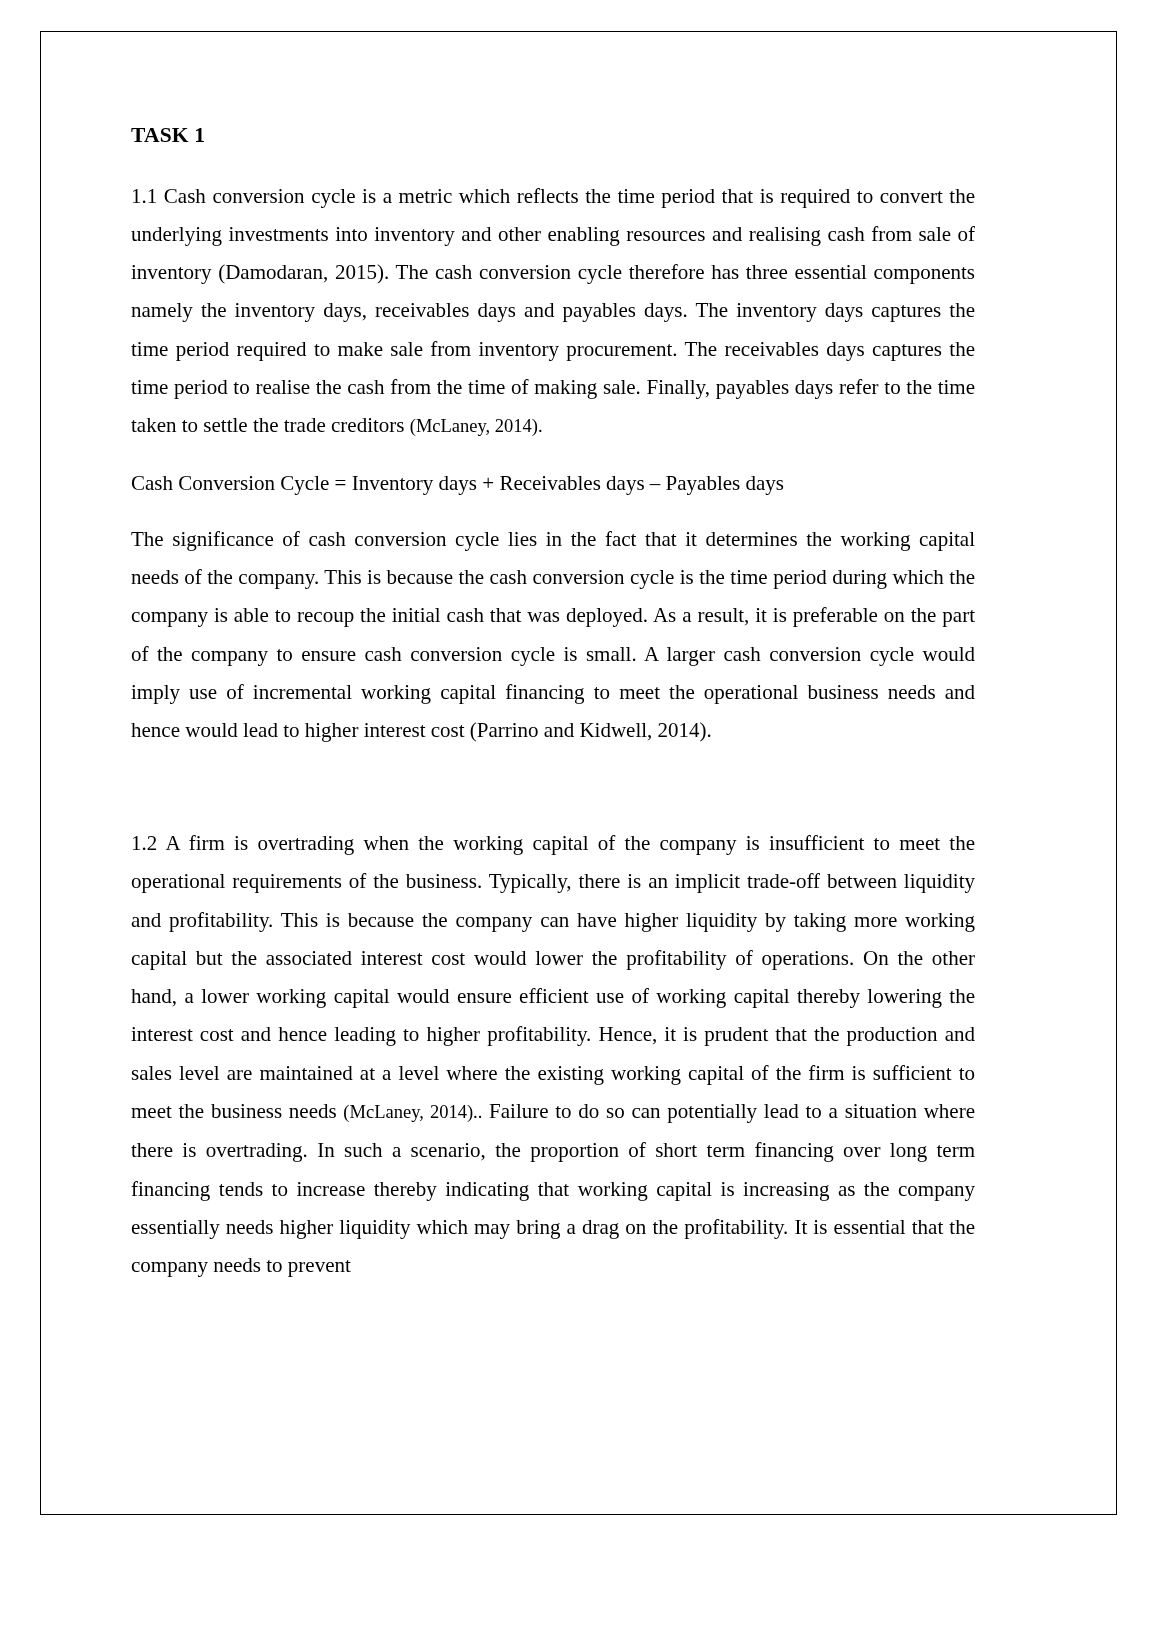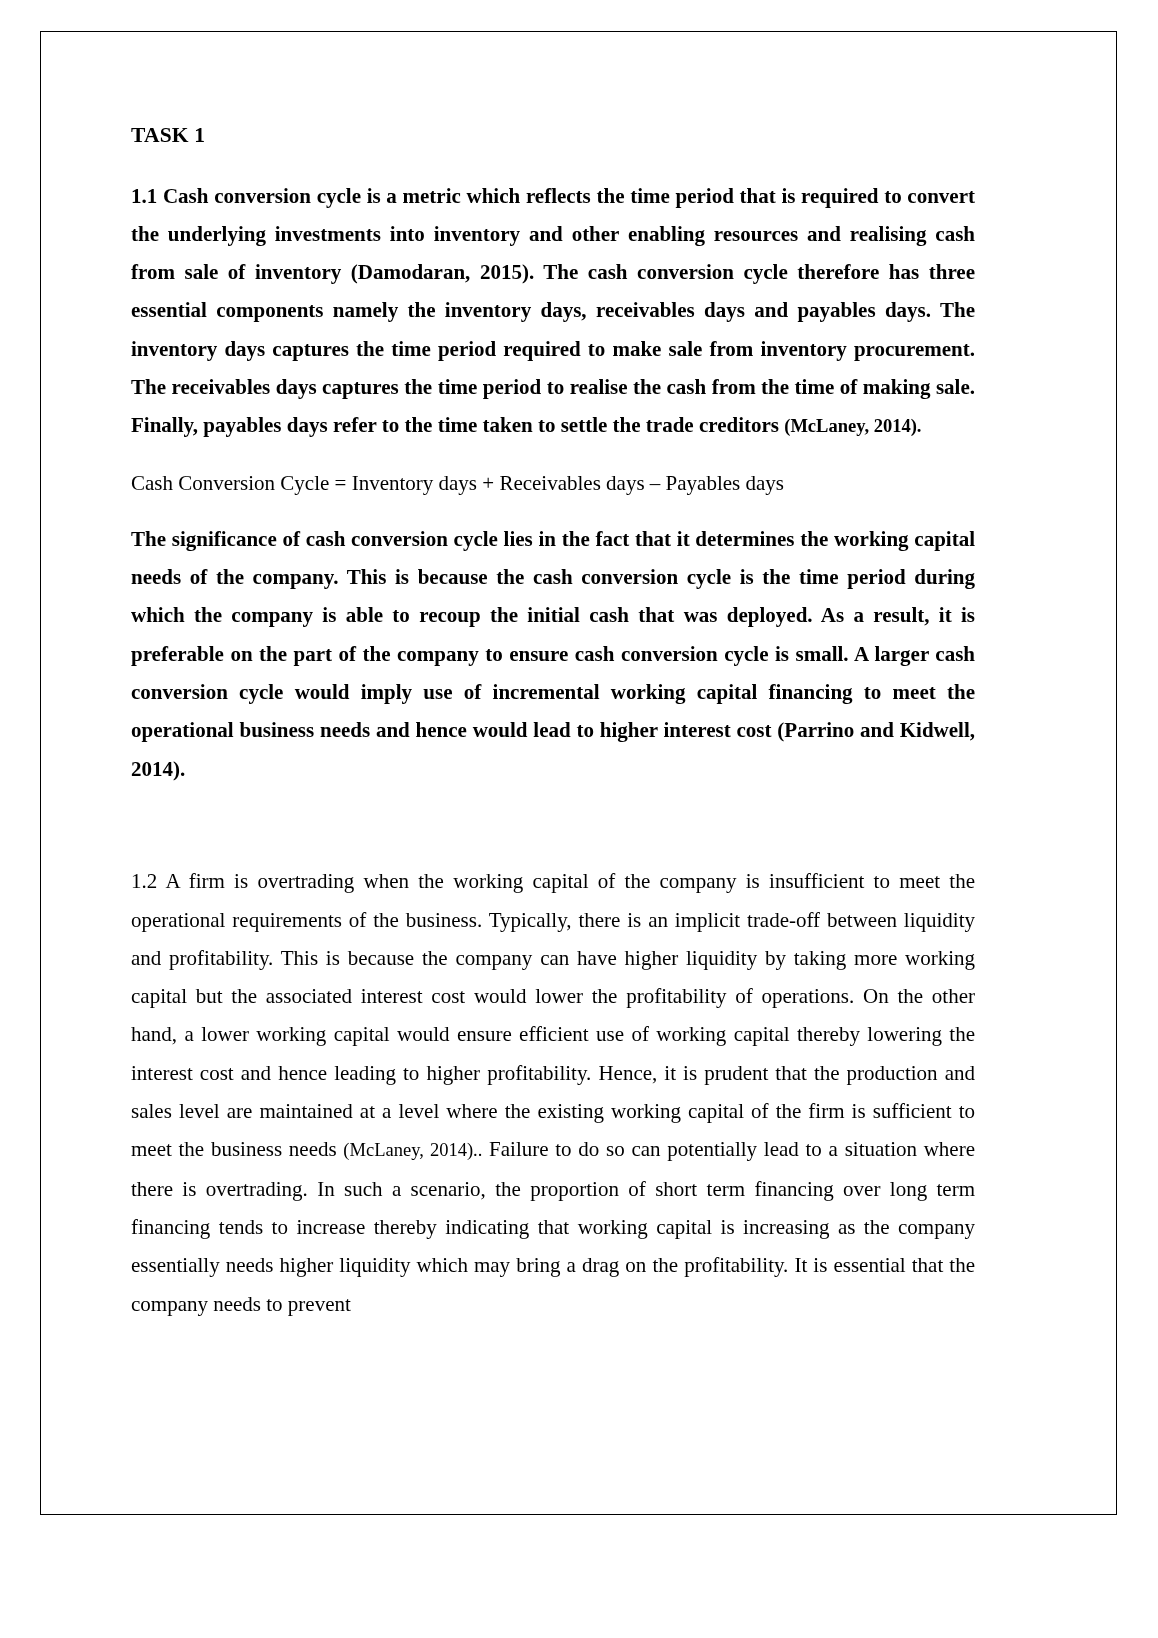--- a/index.html
+++ b/index.html
@@ -72,21 +72,20 @@
     margin: 0 0 18px 0;
     height: 38.3px;
   }
 
   .cite-small {
     font-size: 18.5px;
   }
 
   .last-line-left {
     text-align-last: left;
-    font-weight: bold;
   }
 </style>
 </head>
 <body>
 
 <div class="page-sheet">
   <div class="page-border"></div>
 
   <div class="content">
 

